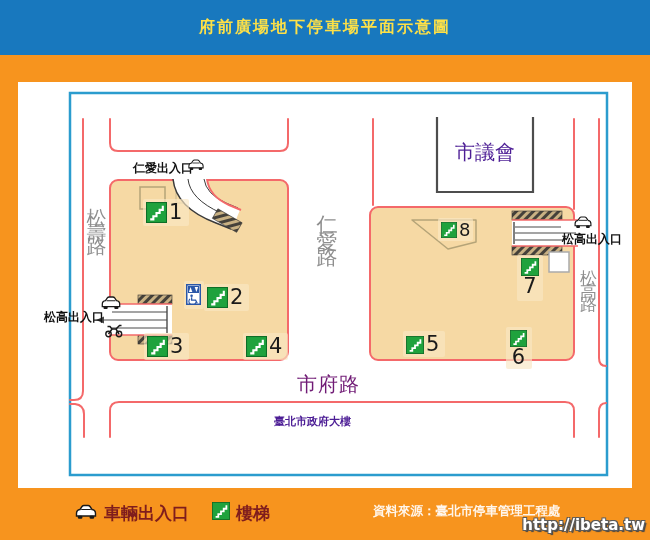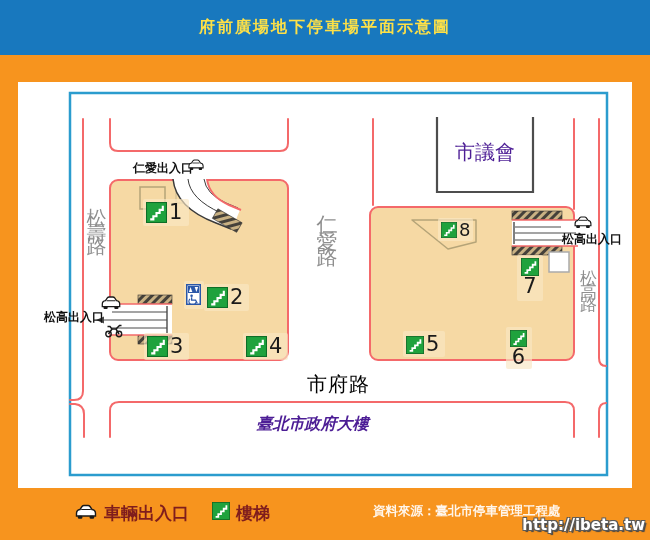--- a/index.html
+++ b/index.html
@@ -9,21 +9,21 @@
   #header{position:absolute;left:0;top:0;width:650px;height:55px;background:#1878BE;
           display:flex;align-items:center;justify-content:center;}
   #title{color:#fde047;font-size:16px;font-weight:bold;letter-spacing:2px;}
   
   #panel{position:absolute;left:18px;top:82px;width:614px;height:406px;background:#ffffff;}
   
   #linework{position:absolute;left:0;top:0;width:650px;height:540px;}
   .abs{position:absolute;white-space:nowrap;}
   
   .road-v{writing-mode:vertical-rl;text-orientation:upright;color:#8F8F8F;}
-  .road-h{color:#000000;margin-left:10px;}
+  .road-h{color:#701a75;}
   
   .bldg{color:#4c1d95;}
   
   .entrance{font-size:12px;font-weight:bold;color:#111;}
   
   .stair-marker{position:absolute;display:flex;align-items:center;gap:2px;}
   .stair-marker.vert{flex-direction:column;gap:0;}
   .stair-num{font-size:21px;color:#1a1a1a;line-height:1;}
   .icon{display:block;}
   
@@ -140,21 +140,21 @@
       <rect x="184" y="281" width="20" height="28" rx="2"></rect>
     </g>
   </svg>
 
   <div class="abs road-v" style="left:84px;top:192px;font-size:20px;letter-spacing:14px;">松壽路</div>
   <div class="abs road-v" style="left:313px;top:198px;font-size:21px;letter-spacing:16px;">仁愛路</div>
   <div class="abs road-v" style="left:578px;top:256px;font-size:17px;letter-spacing:13px;">松高路</div>
   <div class="abs road-h" style="left:297px;top:371px;font-size:20px;letter-spacing:1px;">市府路</div>
 
   <div class="abs bldg" style="left:437px;top:139px;width:96px;text-align:center;font-size:20px;">市議會</div>
-  <div class="abs bldg" style="left:240px;top:414px;width:145px;text-align:center;font-size:16px;font-weight:bold;font-style:italic;">臺北市政府大樓</div>
+  <div class="abs bldg" style="left:240px;top:414px;width:145px;text-align:center;font-size:11px;font-weight:bold;">臺北市政府大樓</div>
 
   <div class="abs entrance" style="left:133px;top:160px;">仁愛出入口</div>
   <svg class="abs icon" style="left:187px;top:158px;" width="18" height="13" viewBox="0 0 24 16">
       <use href="#sym-car"></use>
     </svg>
 
   <div class="abs entrance" style="left:44px;top:309px;">松高出入口</div>
   <svg class="abs icon" style="left:100px;top:295px;" width="22" height="15" viewBox="0 0 24 16">
       <use href="#sym-car"></use>
     </svg>

